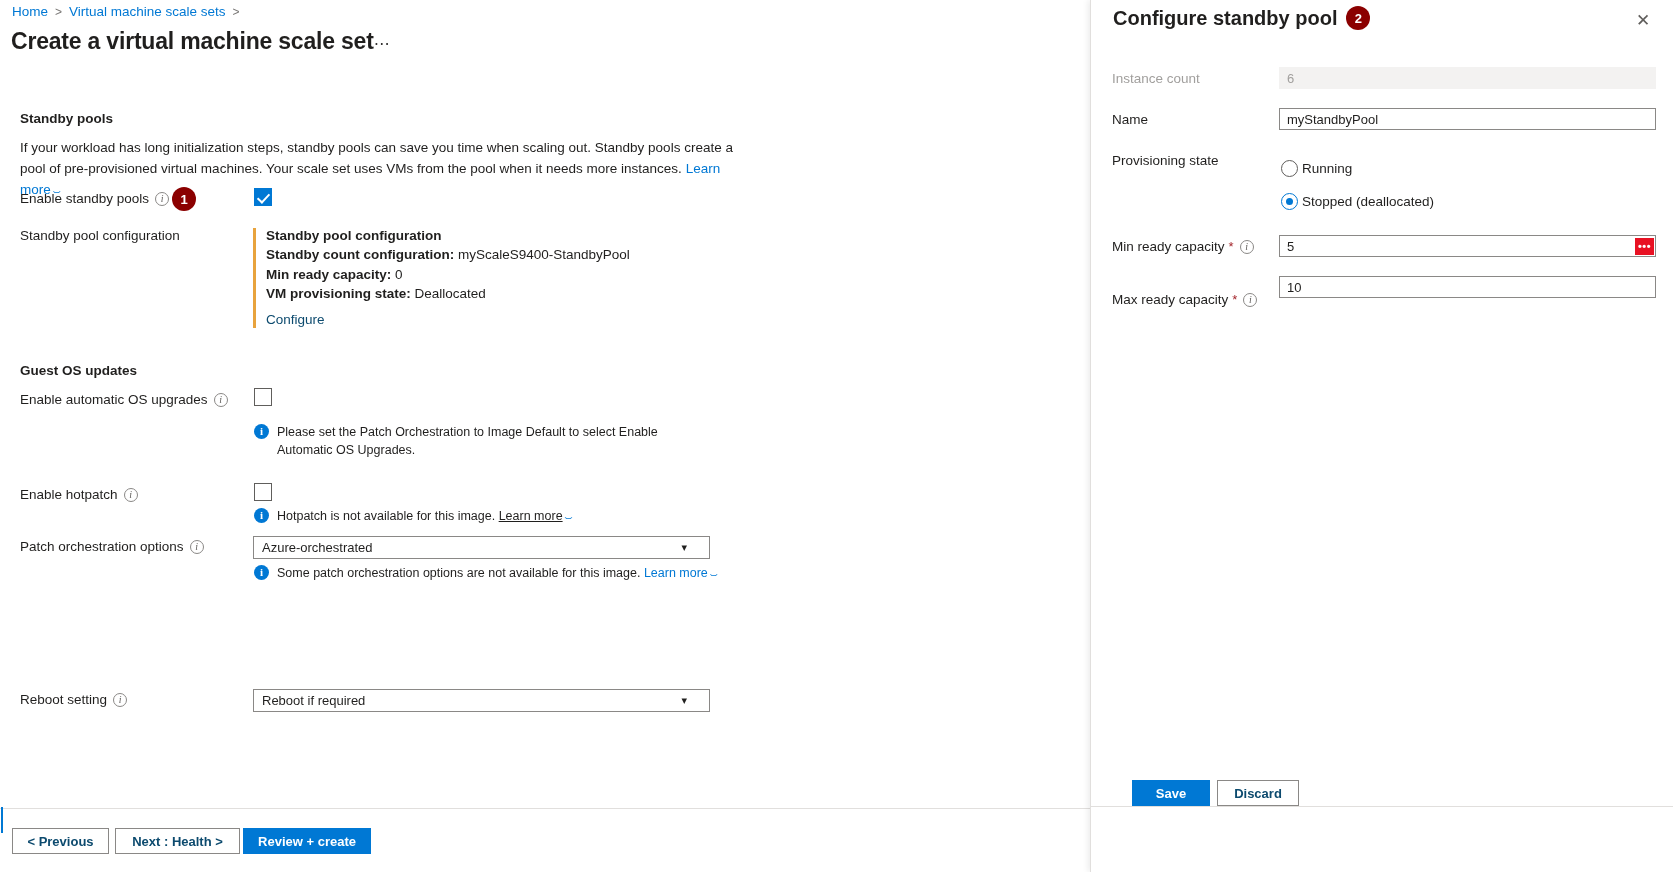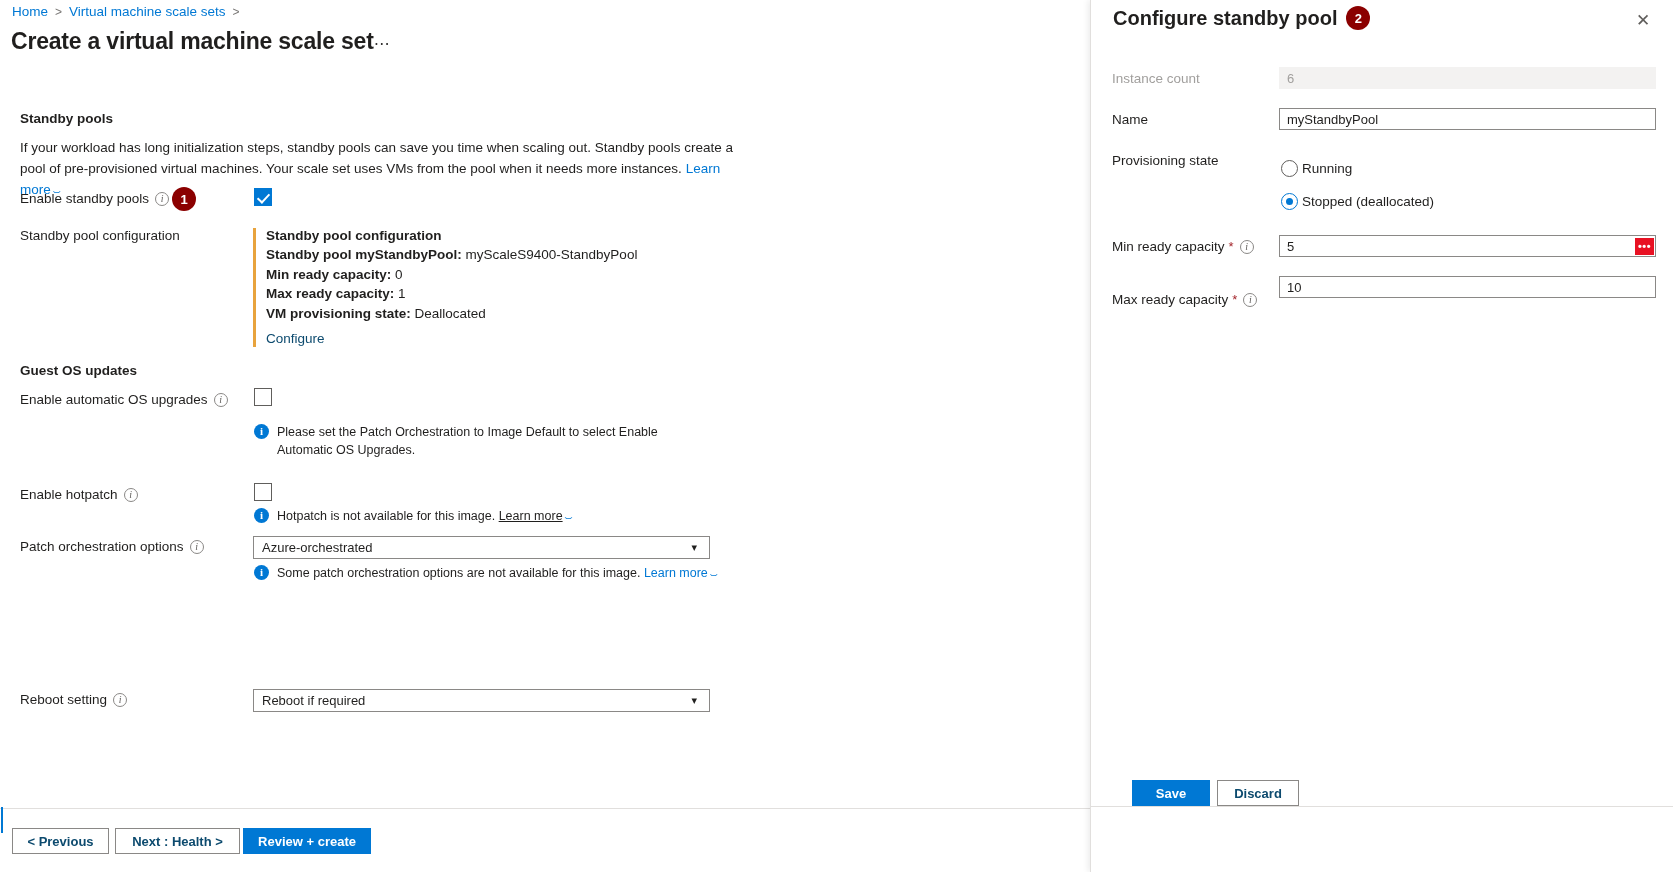--- a/index.html
+++ b/index.html
@@ -109,21 +109,21 @@
     color: #ffffff; font-size: 11px; font-weight: 700; font-family: "Liberation Serif", serif;
     display: flex; align-items: center; justify-content: center; flex: none;
     margin-top: 1px;
   }
   .note .u-link { color: #201f1e; text-decoration: underline; cursor: pointer; }
 
   
   .ddl {
     position: absolute; height: 23px; border: 1px solid #8a8886;
     background: #ffffff; display: flex; align-items: center;
-    padding: 0 12px 0 8px; font-size: 13px; color: #201f1e; cursor: pointer;
+    padding: 0 22px 0 8px; font-size: 13px; color: #201f1e; cursor: pointer;
   }
   .ddl .val { flex: 1; }
   .ddl .chev { color: #201f1e; font-size: 11px; }
 
   
   .footer-bar {
     position: absolute; left: 0; bottom: 0; width: 1090px; height: 64px;
     border-top: 1px solid #e1dfdd; background: #ffffff;
   }
   .btn {
@@ -228,32 +228,28 @@
     <div class="step-badge" style="left:172px; top:187px;">1</div>
     <div class="cbox checked" style="left:254px; top:188px;"></div>
 
     <div class="fld-label" style="left:20px; top:228px;">
       <span>Standby pool configuration</span>
     </div>
 
     <div class="config-callout">
       <div class="c-title">Standby pool configuration</div>
       <div class="c-line">
-        <b>Standby pool myStandbyPool:</b>
+        <b>Standby count configuration:</b>
         <span>myScaleS9400-StandbyPool</span>
       </div>
       <div class="c-line">
         <b>Min ready capacity:</b>
         <span>0</span>
       </div>
       <div class="c-line">
-        <b>Max ready capacity:</b>
-        <span>1</span>
-      </div>
-      <div class="c-line">
         <b>VM provisioning state:</b>
         <span>Deallocated</span>
       </div>
       <a class="c-link">Configure</a>
     </div>
 
     <div class="section-head" style="left:20px; top:363px;">Guest OS updates</div>
 
     <div class="fld-label" style="left:20px; top:392px;">
       <span>Enable automatic OS upgrades</span>

